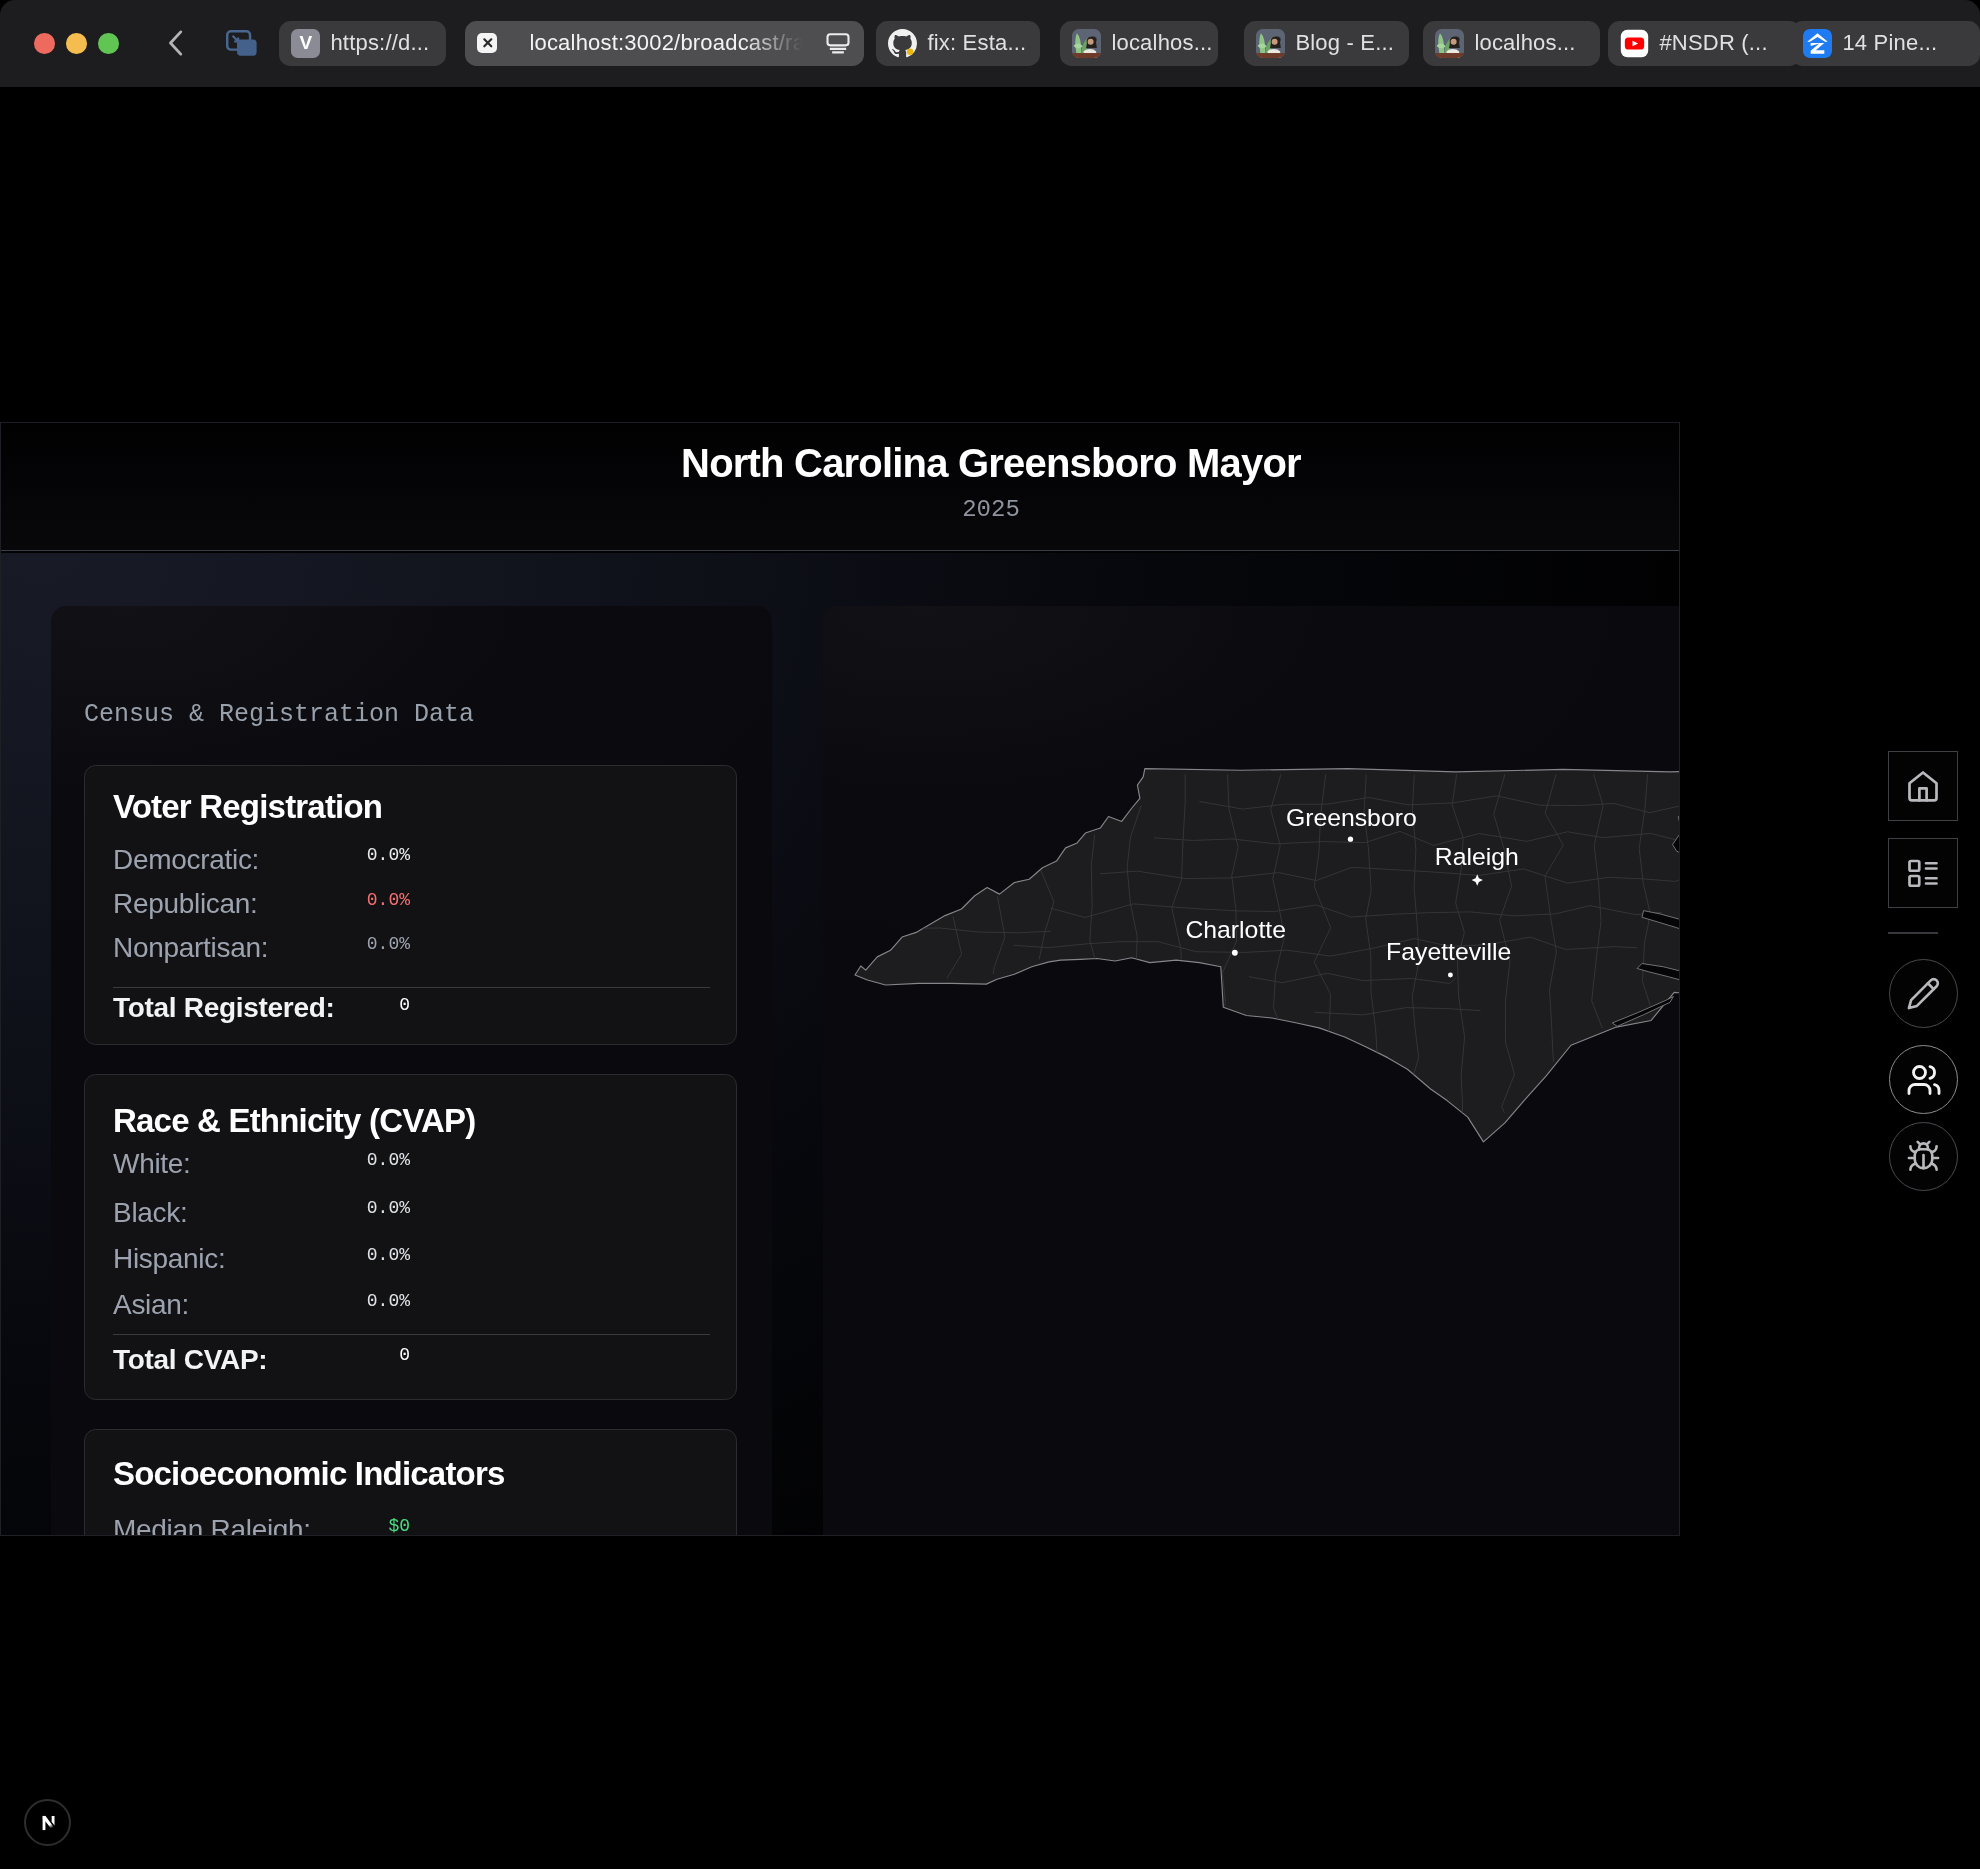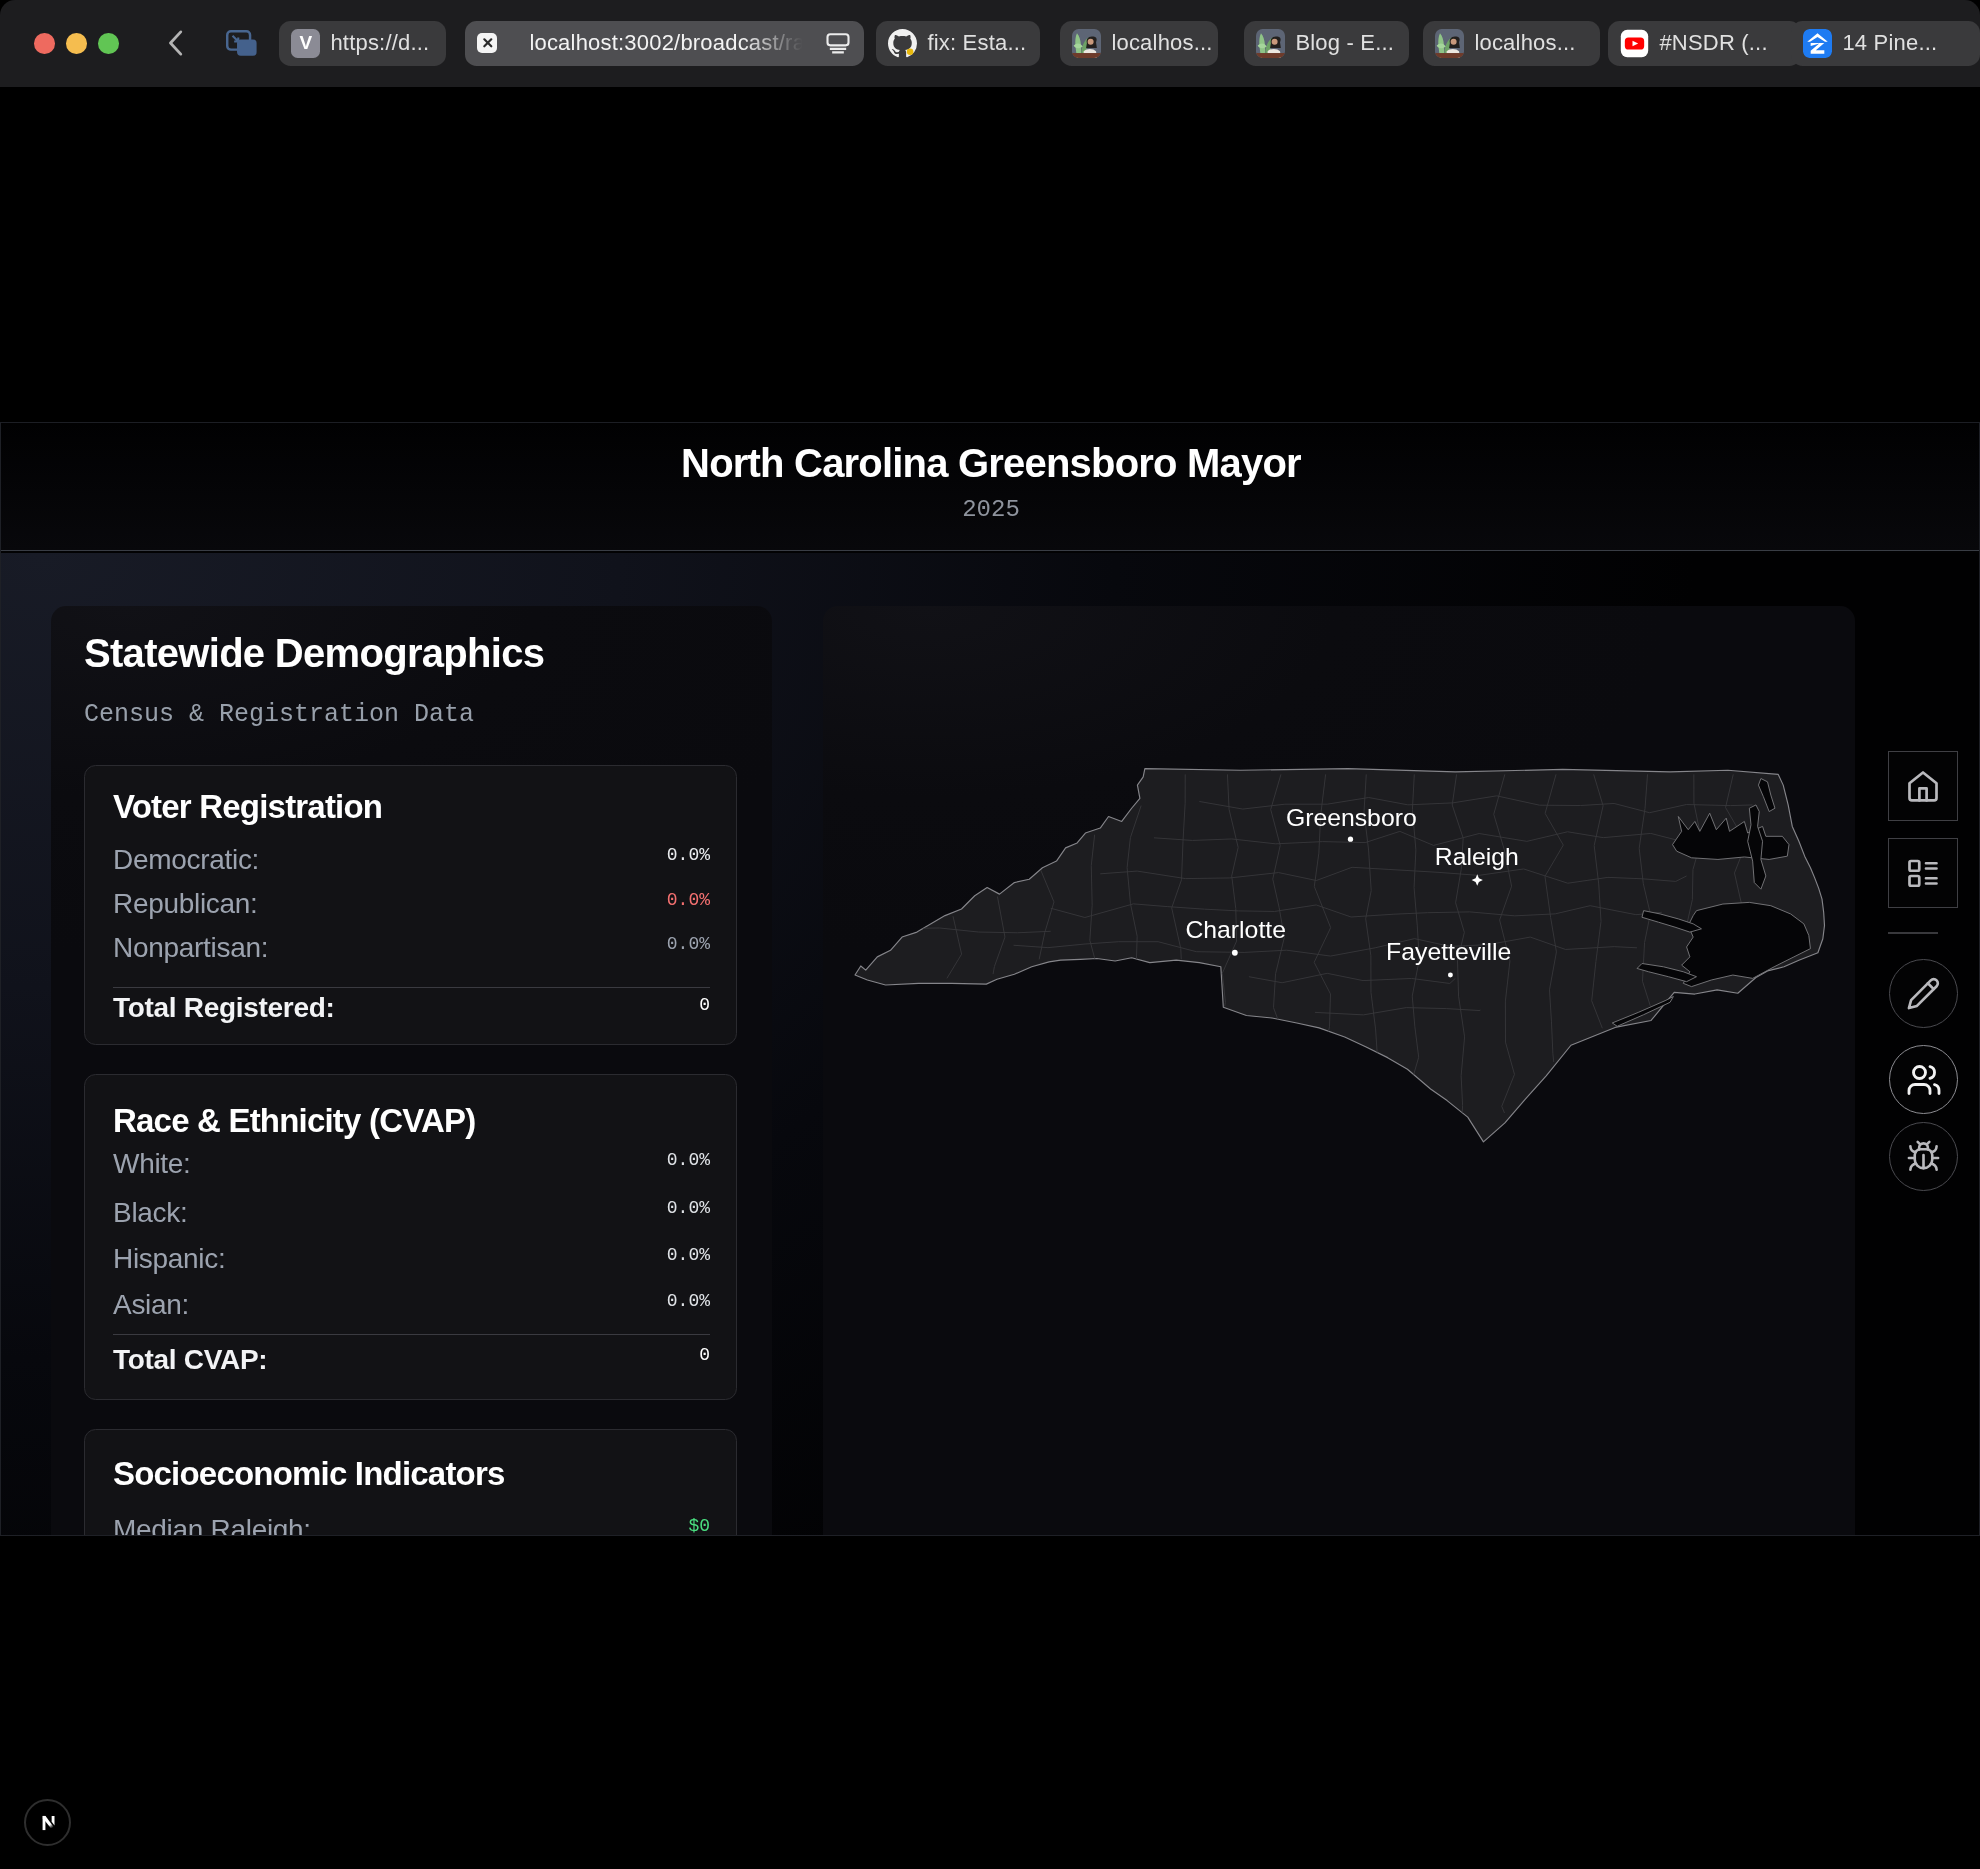--- a/index.html
+++ b/index.html
@@ -11,21 +11,21 @@
     background:#1d1d1f; border-radius:15px 15px 0 0; }
   .tl { position:absolute; top:33px; width:20.7px; height:20.7px; border-radius:50%; }
   .tab { position:absolute; top:20.7px; height:45px; border-radius:11.6px; background:#3a3a3c;
     display:flex; align-items:center; padding:0 12.4px; gap:10px; overflow:hidden; }
   .tab.active { background:#4e4e51; }
   .tab .txt { font-size:22px; color:#e0e0e0; white-space:nowrap; letter-spacing:0.2px; }
   .tab.active .txt { color:#f3f3f3; }
   .fav { width:29px; height:29px; border-radius:6.6px; flex:0 0 auto;
     display:flex; align-items:center; justify-content:center; }
   
-  #frame { position:absolute; left:0; top:422px; width:1980px; height:1114px; overflow:hidden;
+  #frame { position:absolute; left:0; top:422px; width:1680px; height:1114px; overflow:hidden;
     background:#020203; border:1.7px solid #1e2026; border-top-color:#1c1e24; }
   #contentbg { position:absolute; left:0; top:130px; width:1980px; height:984px;
     background:radial-gradient(1653px 1240px at 2% 0%, #181b26 0%, #10121b 35%, #07080d 65%, #010102 100%); }
   #hdr { position:absolute; left:0; top:0; width:1980px; height:128px;
     background:linear-gradient(180deg, #010102 0%, #08080b 100%);
     border-bottom:1.7px solid #393d45; }
   #hdr .t1 { position:absolute; top:18px; width:100%; text-align:center;
     font-size:40px; font-weight:700; color:#fff; letter-spacing:-0.8px; }
   #hdr .t2 { position:absolute; top:73px; width:100%; text-align:center;
     font-family:"Liberation Mono", monospace; font-size:24px; color:#8e939d; }
@@ -46,21 +46,20 @@
 </head>
 <body>
 <div id="frame">
   <div id="contentbg"></div>
   <div id="hdr">
     <div class="t1">North Carolina Greensboro Mayor</div>
     <div class="t2">2025</div>
   </div>
 
   <div class="panel" style="left:50px; top:183px; width:721px; height:1033px;"></div>
-  <div class="abs" style="left:83px; top:208px; font-size:40px; font-weight:700; color:#fff; letter-spacing:-0.7px;">Statewide Demographics</div>
   <div class="abs" style="left:83px; top:277px; font-family:'Liberation Mono',monospace; font-size:25px; color:#98a0ab;">Census &amp; Registration Data</div>
 
   <div class="card" style="left:83px; top:342px; width:653px; height:280px;"></div>
   <div class="ct" style="left:112px; top:365px;">Voter Registration</div>
   <div class="lbl" style="left:112px; top:421px;">Democratic:</div>
   <div class="val" style="right:1269px; top:422px; color:#e8eaed;">0.0%</div>
   <div class="lbl" style="left:112px; top:465px;">Republican:</div>
   <div class="val" style="right:1269px; top:467px; color:#f47070;">0.0%</div>
   <div class="lbl" style="left:112px; top:509px;">Nonpartisan:</div>
   <div class="val" style="right:1269px; top:511px; color:#9ca3af;">0.0%</div>

